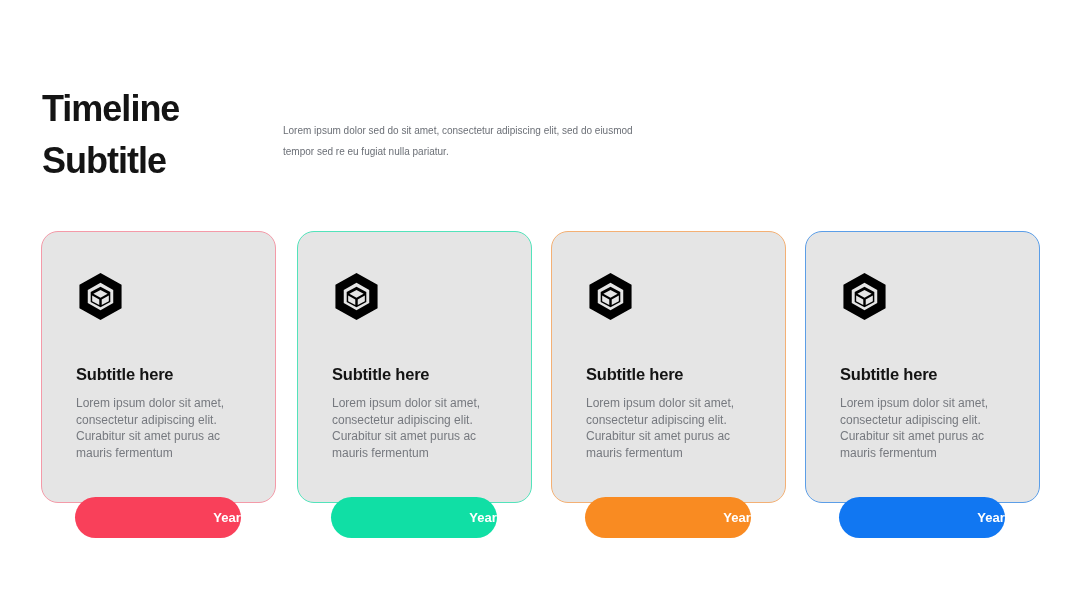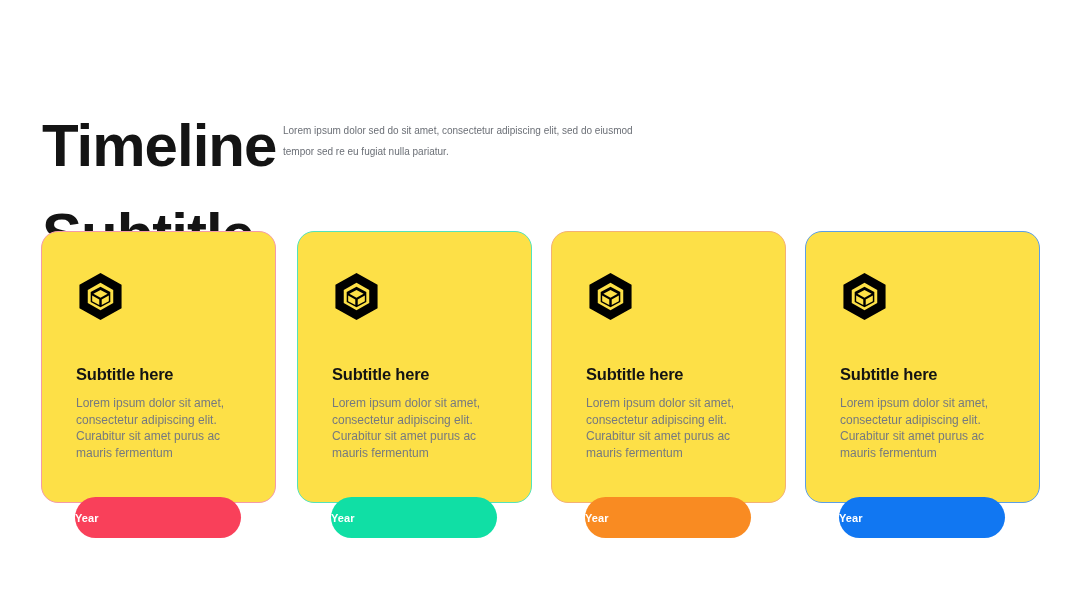--- a/index.html
+++ b/index.html
@@ -29,27 +29,26 @@
   }
 
   .title-block {
     position: absolute;
     left: 42px;
     top: 83px;
     width: 230px;
   }
 
   .title-line {
-    font-size: 60px;
+    font-size: 36px;
     font-weight: 700;
     line-height: 52px;
     letter-spacing: -1px;
     color: #141414;
     white-space: nowrap;
-    margin-top: 37px;
   }
 
   .intro-block {
     position: absolute;
     left: 283px;
     top: 120px;
     width: 350px;
   }
 
   .intro-text {
@@ -81,21 +80,21 @@
   .card-wrap.c3 { left: 805px; }
 
   .card {
     position: absolute;
     left: 0;
     top: 0;
     width: 235px;
     height: 272px;
     border: 1.4px solid #cccccc;
     border-radius: 17px;
-    background: #fde047;
+    background: #e5e5e5;
   }
 
   .card-inner {
     position: absolute;
     left: 34px;
     top: 40px;
     width: 180px;
   }
 
   .card-icon {
@@ -124,23 +123,23 @@
   
   .year-pill {
     position: absolute;
     left: 34px;
     top: 266px;
     width: 166px;
     height: 41px;
     border-radius: 21px;
     display: flex;
     align-items: center;
-    justify-content: flex-start;
+    justify-content: flex-end;
     color: #ffffff;
-    font-size: 11px;
+    font-size: 13px;
     font-weight: 700;
     letter-spacing: 0.1px;
     cursor: pointer;
   }
 </style>
 </head>
 <body>
 
 <div class="slide">
 

